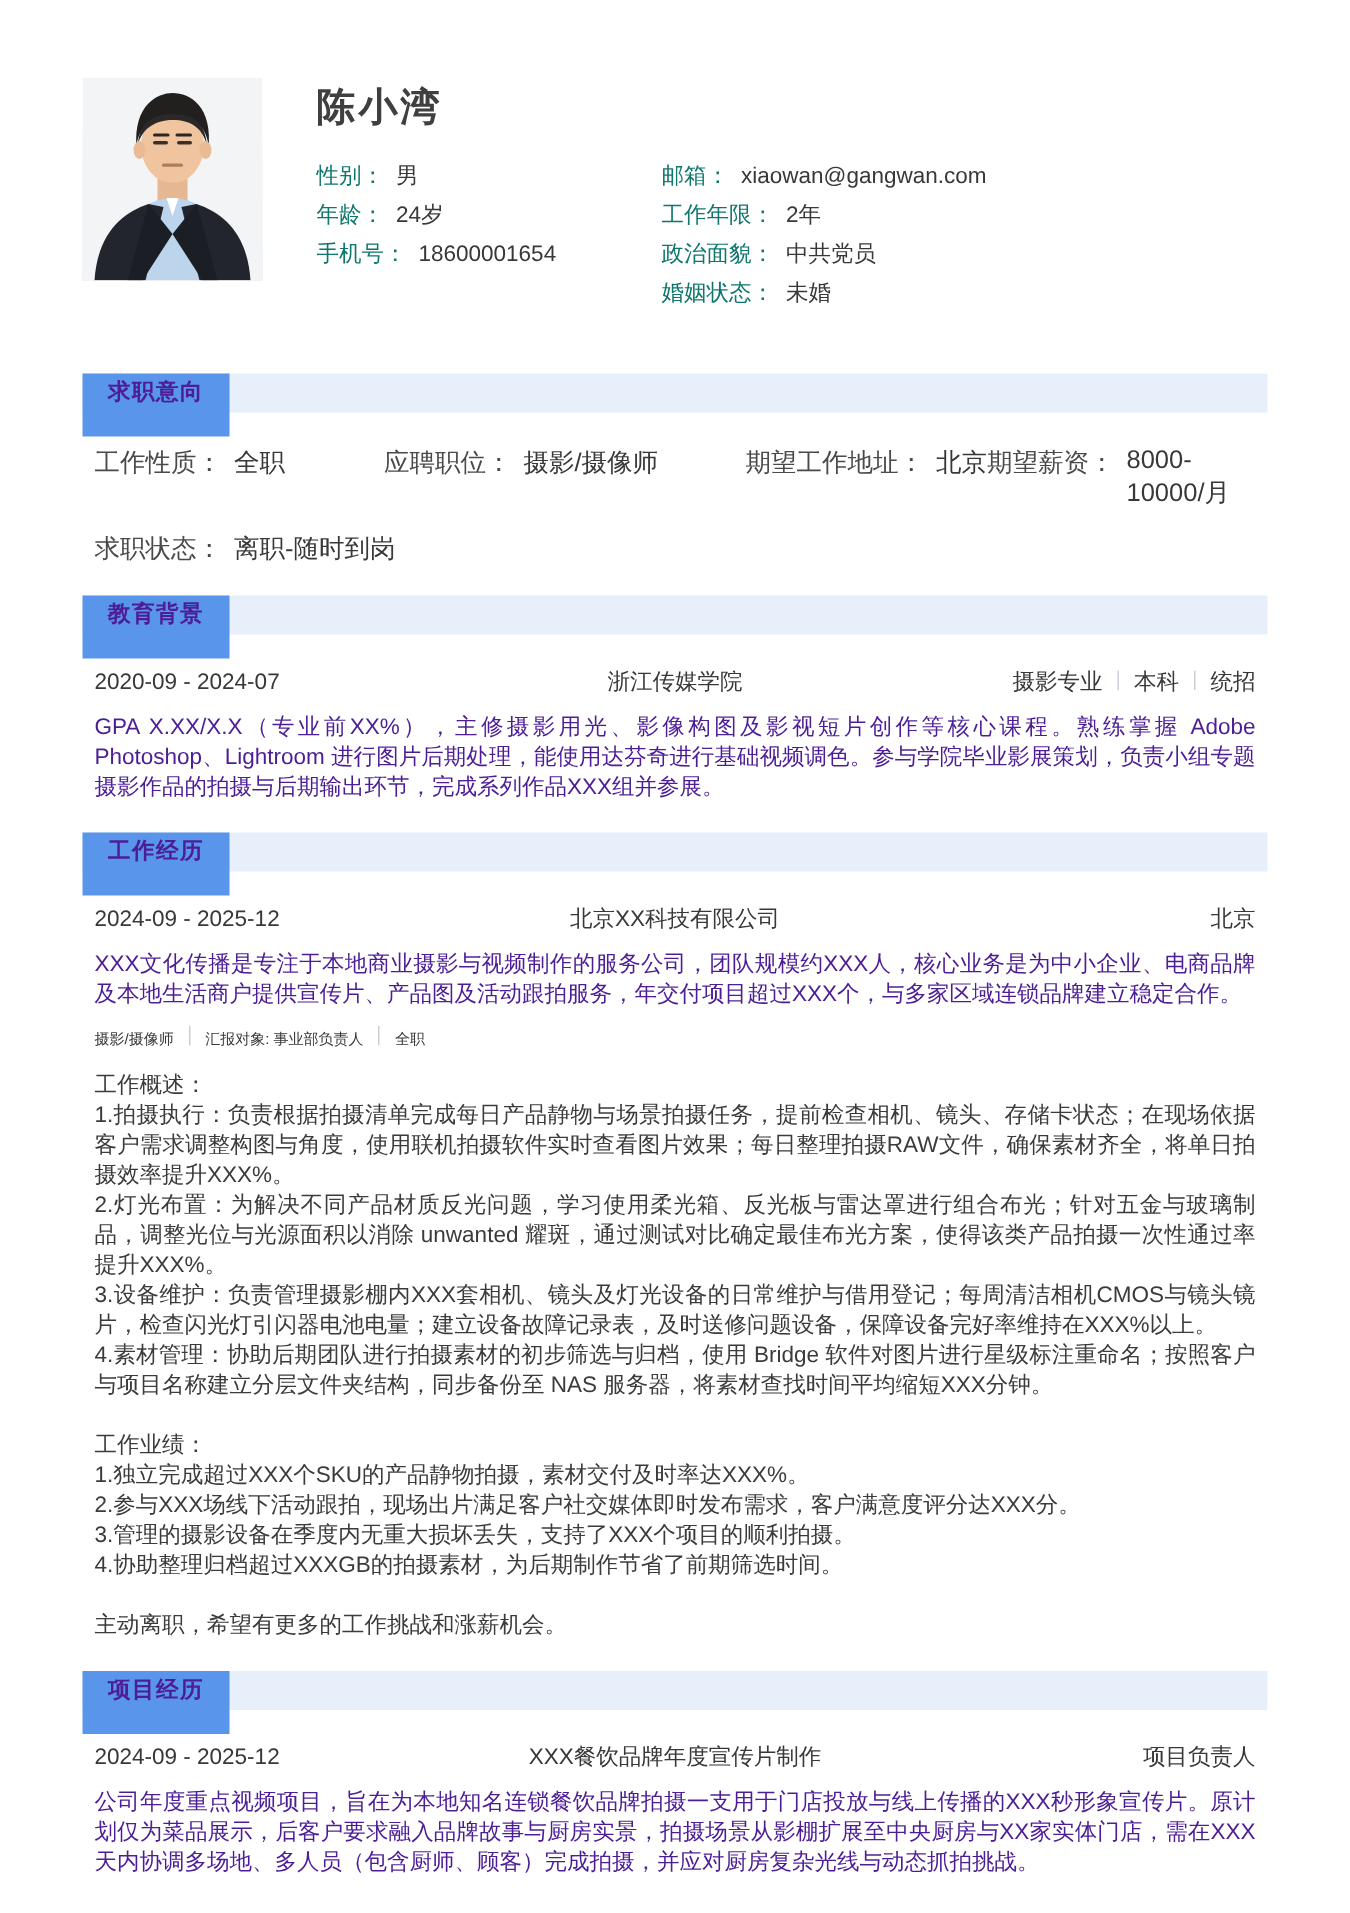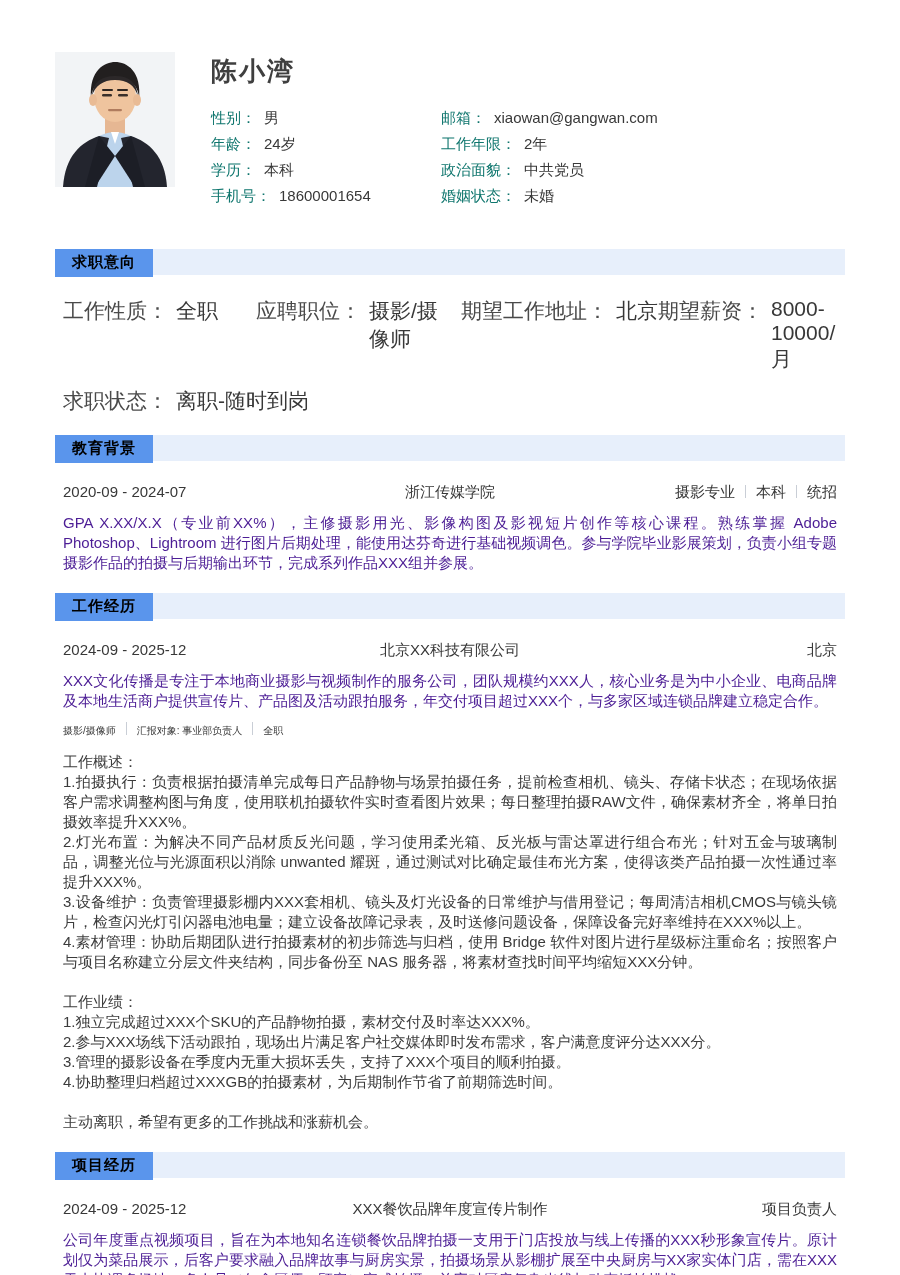--- a/index.html
+++ b/index.html
@@ -24,27 +24,27 @@
   .info-col { display:flex; flex-direction:column; }
   .info-col.left  { width:230px; }
   .info-col.right { flex:1; }
   .info-row { display:flex; font-size:15px; line-height:26px; }
   .info-label { color:#0f766e; margin-right:8px; white-space:nowrap; }
   .info-value { color:#383838; }
 
   
   .section-bar { width:790px; height:26px; background:#E7EFFB; margin-top:20px; }
   .section-label {
-    display:inline-block; height:28px; line-height:26px; padding:0 17px;
-    background:#5A95EC; color:#000000; font-size:15px; font-weight:bold; letter-spacing:1px;
+    display:inline-block; height:42px; line-height:26px; padding:0 17px;
+    background:#5A95EC; color:#4c1d95; font-size:15px; font-weight:bold; letter-spacing:1px;
   }
 
   
   .pad { padding:0 8px; }
-  .kv-row { display:flex; margin-top:22px; font-size:21px; }
+  .kv-row { display:flex; margin-top:22px; font-size:17px; }
   .kv { display:flex; }
   .kv .info-label { color:#4a4a4a; }
   .kv .info-value { color:#383838; }
   .kv.c1 { width:193px; } .kv.c2 { width:197px; } .kv.c3 { width:205px;justify-content:flex-end; }
   .kv.c4 { flex:1; justify-content:flex-end; }
   .kv-row.second { margin-top:14px; }
 
   .entry-row { display:flex; align-items:baseline; margin-top:22px; font-size:15px; color:#383838; }
   .entry-row .e-left { width:220px; }
   .entry-row .e-center { flex:1; text-align:center; }
@@ -97,24 +97,20 @@
       <div class="name">陈小湾</div>
       <div class="info-grid">
         <div class="info-col left">
           <div class="info-row">
             <span class="info-label">性别：</span>
             <span class="info-value">男</span>
           </div>
           <div class="info-row">
             <span class="info-label">年龄：</span>
             <span class="info-value">24岁</span>
-          </div>
-          <div class="info-row">
-            <span class="info-label">学历：</span>
-            <span class="info-value">本科</span>
           </div>
           <div class="info-row">
             <span class="info-label">手机号：</span>
             <span class="info-value">18600001654</span>
           </div>
         </div>
         <div class="info-col right">
           <div class="info-row">
             <span class="info-label">邮箱：</span>
             <span class="info-value">xiaowan@gangwan.com</span>

